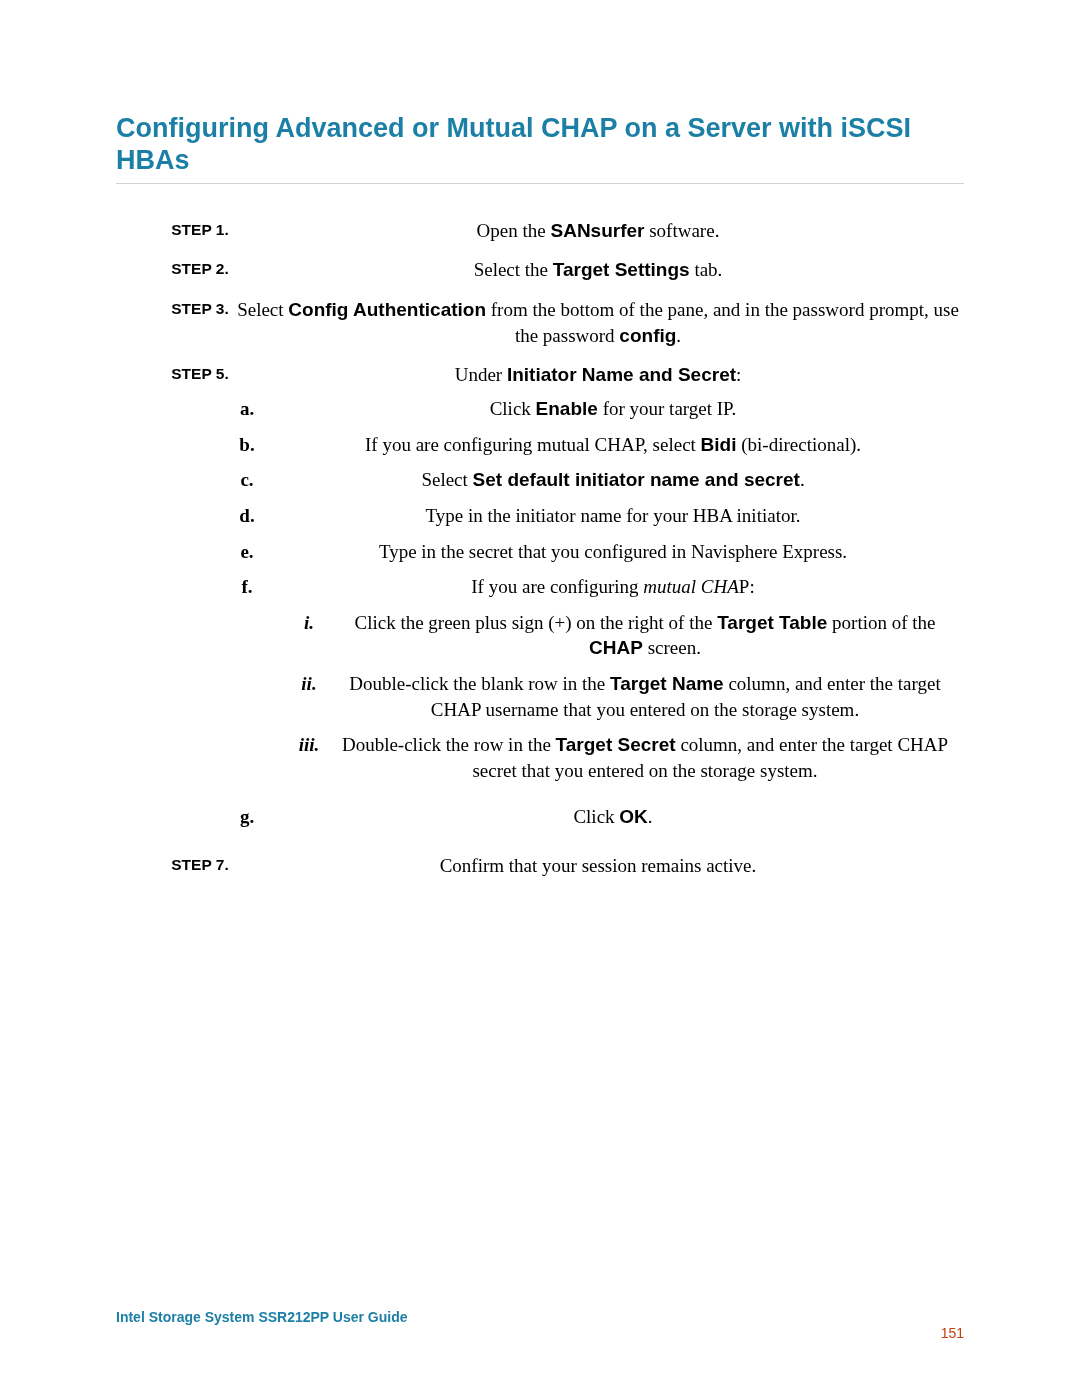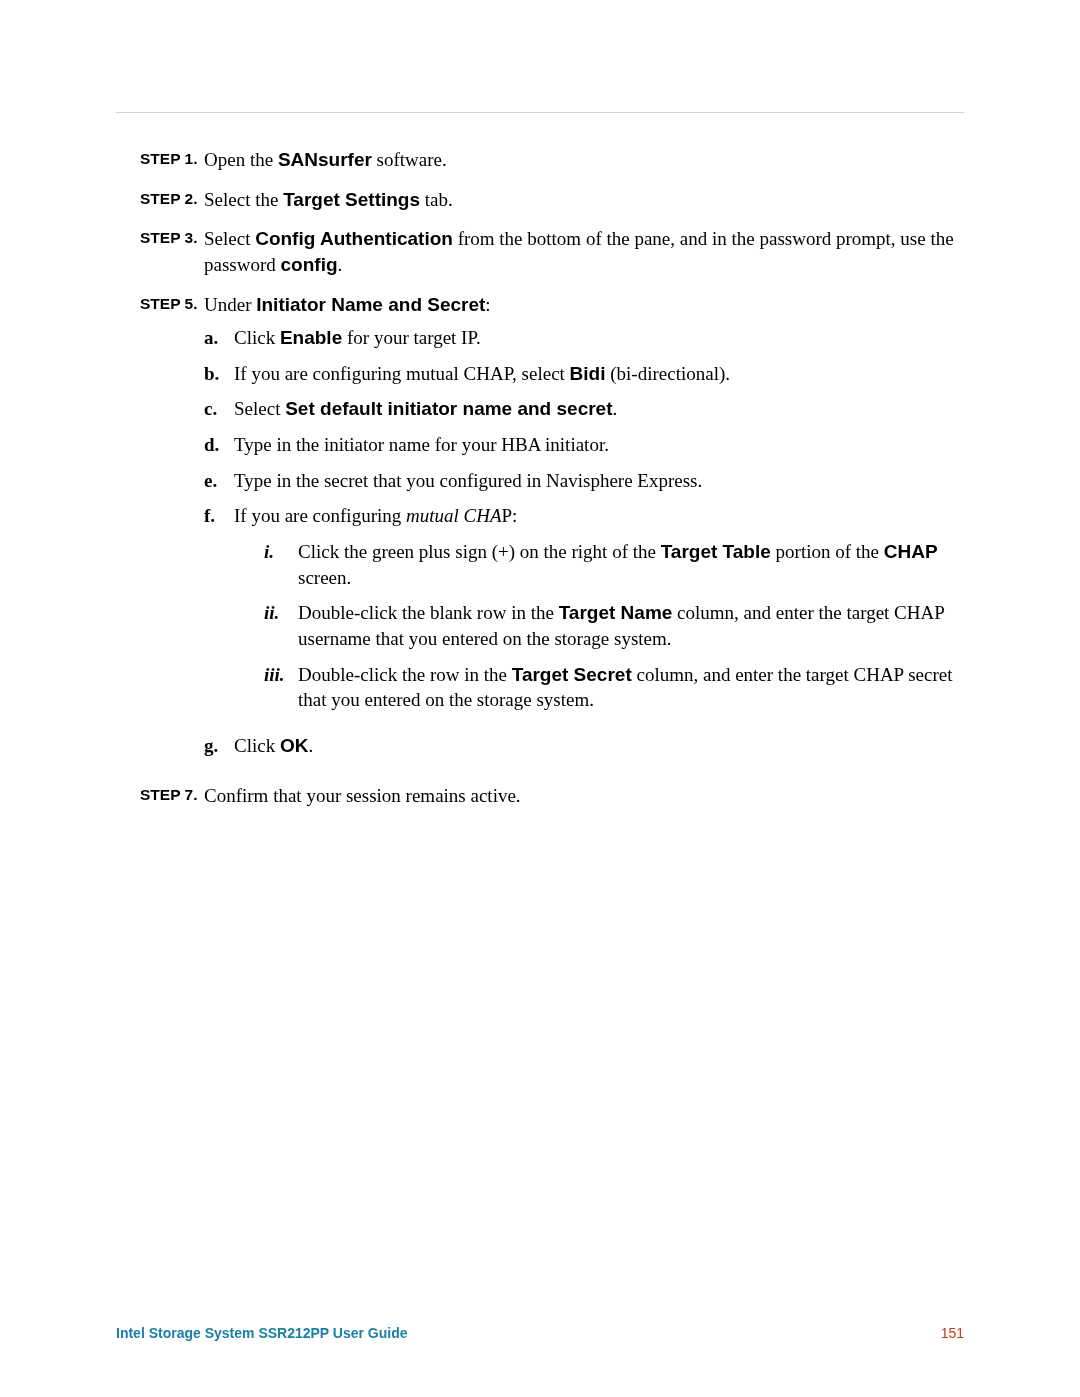--- a/index.html
+++ b/index.html
@@ -24,21 +24,22 @@
     font-size: 27px;
     line-height: 1.2;
     margin: 0 0 6px 0;
   }
   .rule {
     border: none;
     border-top: 1px solid #cfd3d6;
     margin: 0 0 34px 0;
   }
   .steps {
-    margin-left: 24px;
+    margin-left: 52px;
+    text-align: center;
   }
   .step {
     display: flex;
     align-items: flex-start;
     margin-bottom: 14px;
     font-size: 19px;
     line-height: 1.35;
   }
   .step-label {
     font-family: Arial, Helvetica, sans-serif;
@@ -115,36 +116,38 @@
   }
   .footer {
     position: absolute;
     left: 116px;
     right: 116px;
     bottom: 56px;
     display: flex;
     justify-content: space-between;
     font-family: Arial, Helvetica, sans-serif;
     font-size: 14px;
+    flex-direction: column;
   }
   .footer-title {
     color: #1b7fa6;
     font-weight: 700;
   }
   .footer-page {
     color: #c2410c;
     text-align: right;
   }
   em.ital { font-style: italic; }
 </style>
 </head>
 <body>
 
 <div class="page">
 
+  <h1 class="title">Configuring Advanced or Mutual CHAP on a Server with iSCSI HBAs</h1>
   <hr class="rule">
 
   <div class="steps">
 
     <div class="step">
       <div class="step-label">STEP 1.</div>
       <div class="step-body">
         <span>Open the </span><span class="sans">SANsurfer</span><span> software.</span>
       </div>
     </div>

